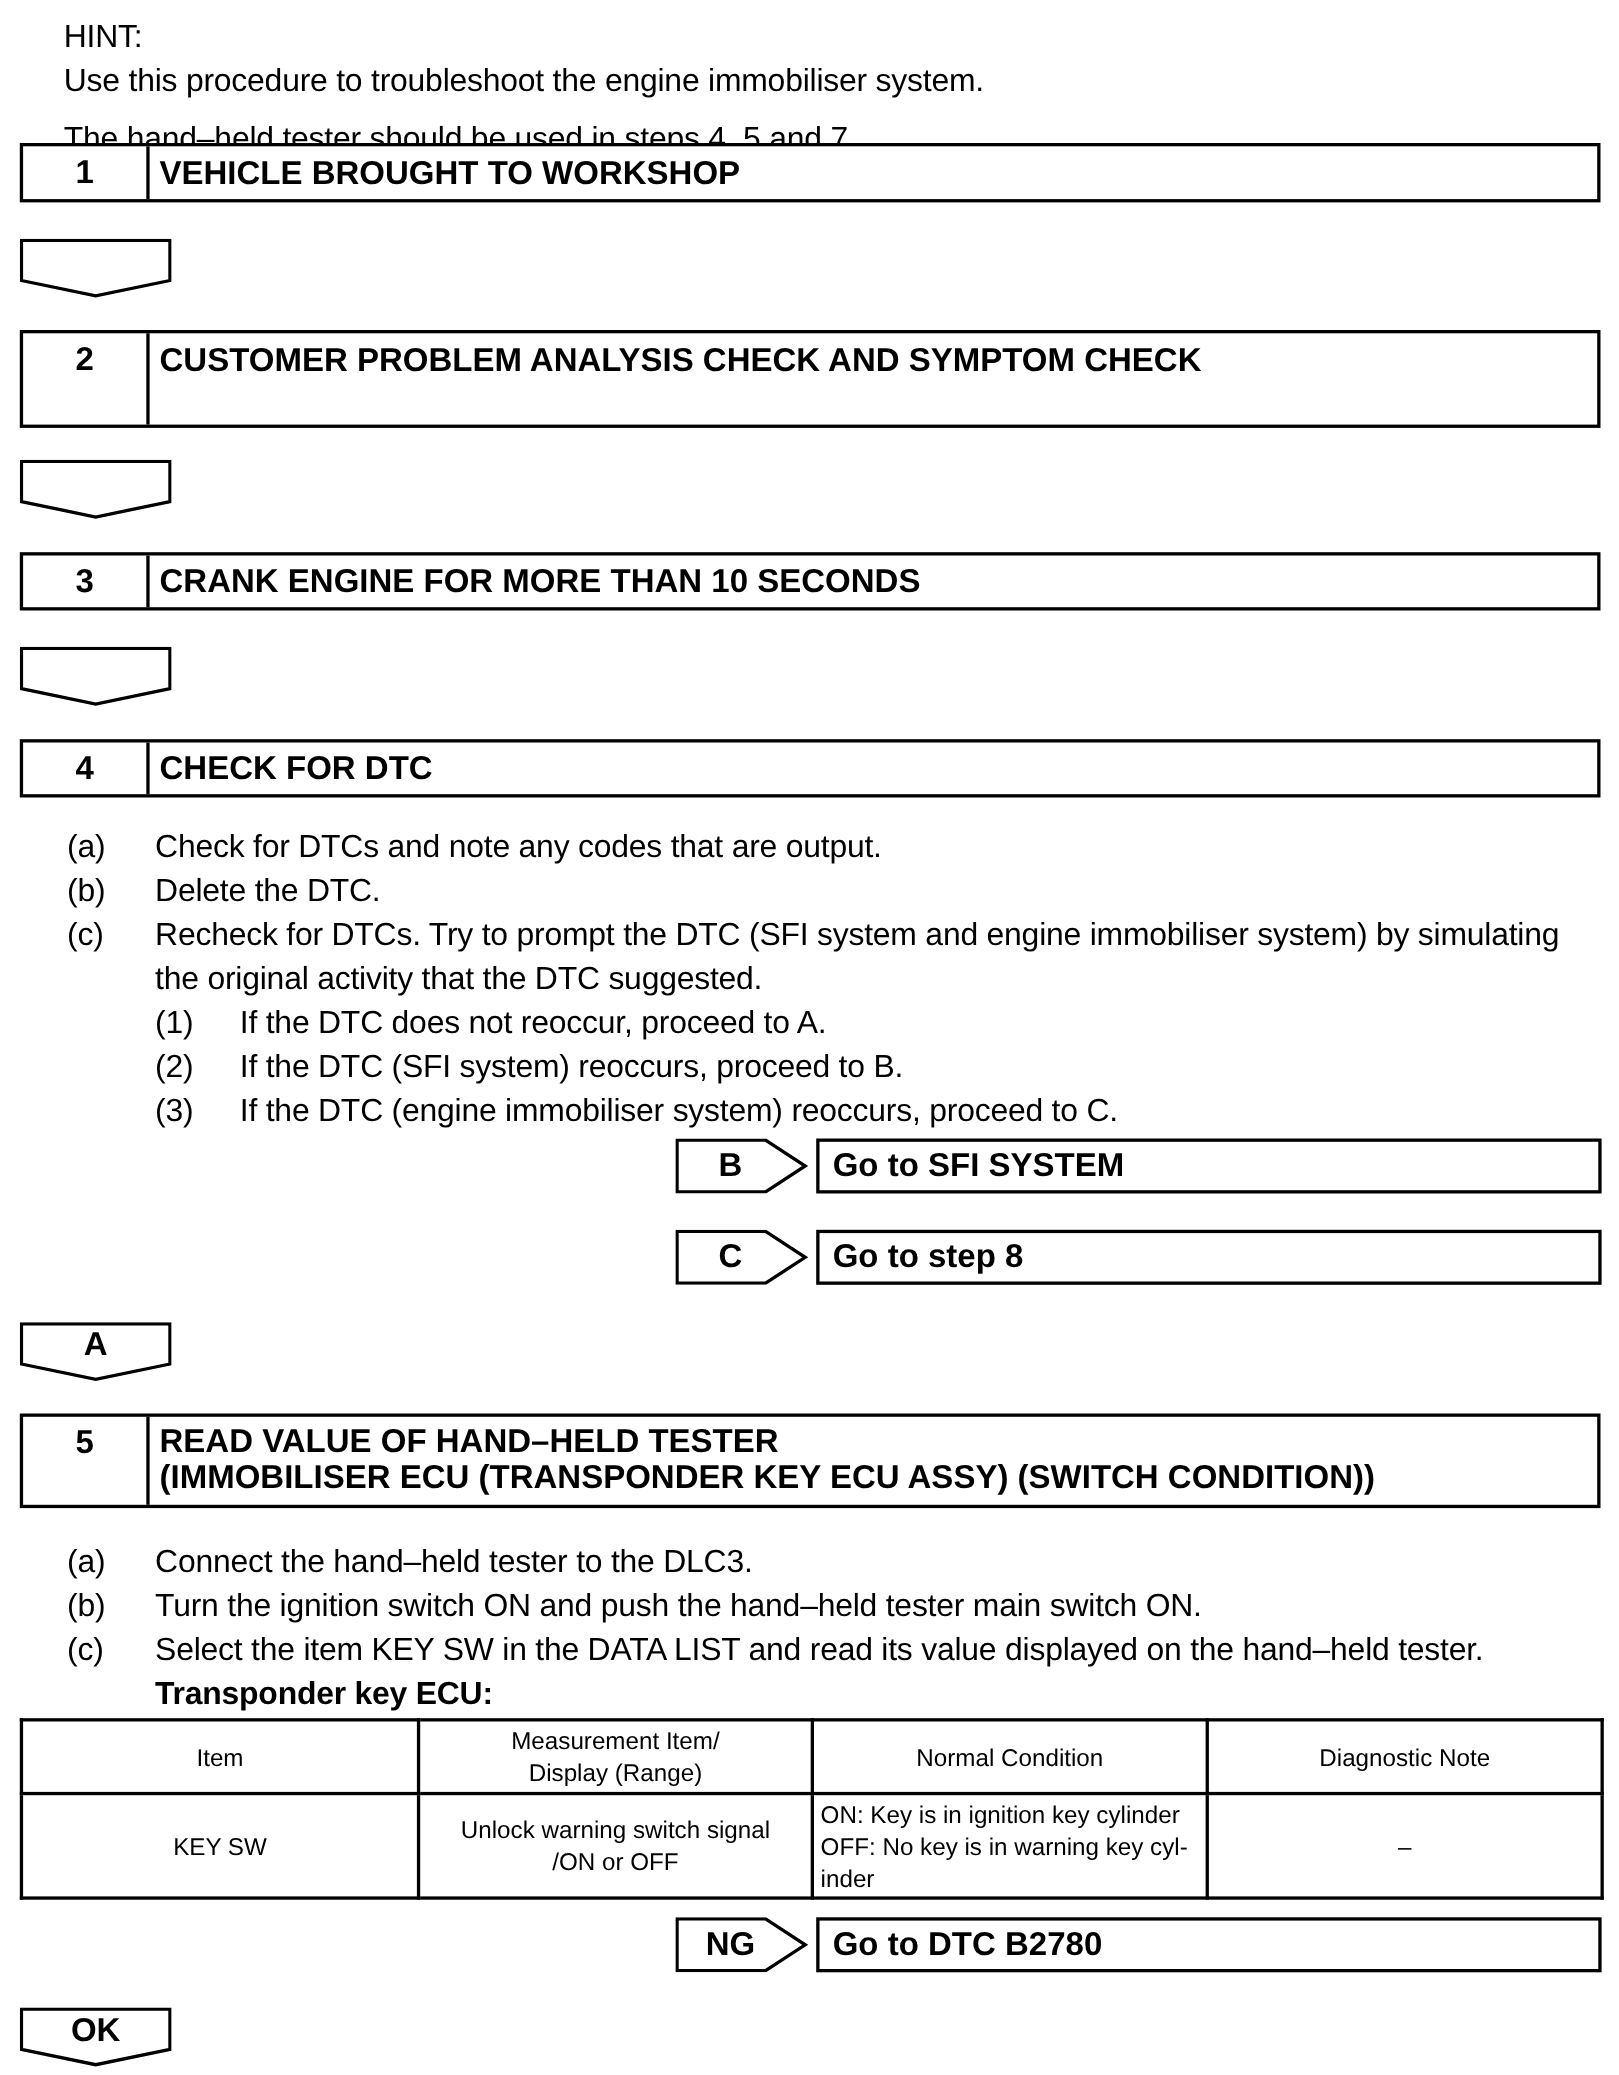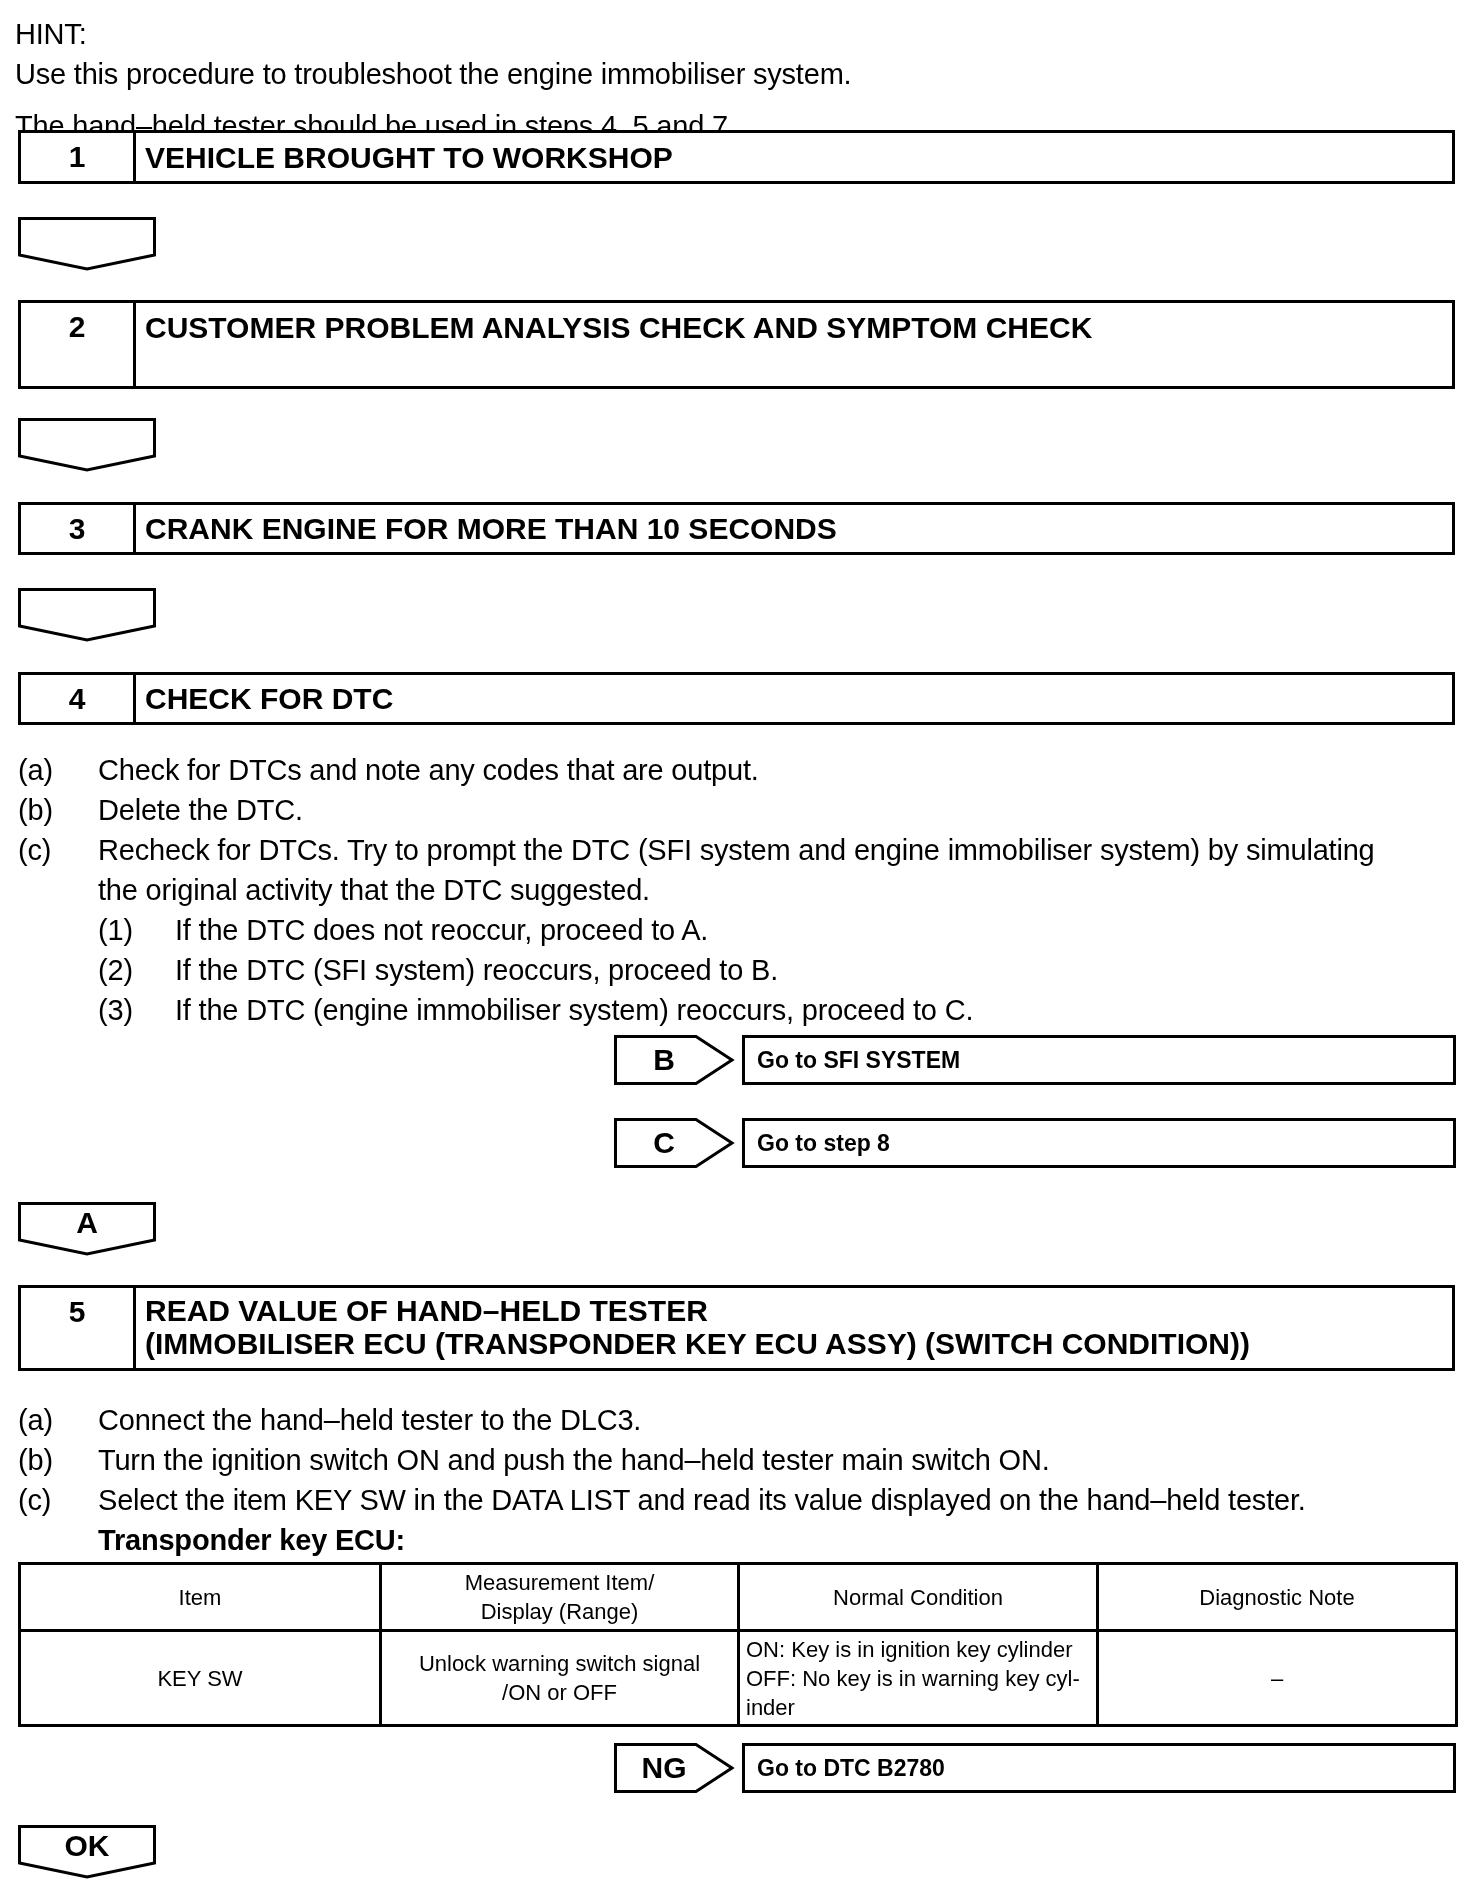--- a/index.html
+++ b/index.html
@@ -1,31 +1,31 @@
 <!DOCTYPE html>
 <html><head>
 <meta charset="utf-8">
 <style>
   html, body { margin:0; padding:0; background:#ffffff; }
   body { width:1472px; height:1886px; position:relative; overflow:hidden; color:#000;
          font-family:"Liberation Sans", sans-serif; }
-  .abs { position:absolute; }
+  .abs { position:absolute;margin-left:43px; }
   .txt { font-size:29px; line-height:40px; white-space:nowrap; letter-spacing:-0.2px; }
   .step { position:absolute; left:18px; width:1437px; border:3px solid #000; box-sizing:border-box; background:#fff; }
   .step .num { position:absolute; left:0; top:0; bottom:0; width:112px; border-right:3px solid #000;
                font-weight:bold; font-size:30px; text-align:center; }
   .step .title { position:absolute; left:124px; right:8px; font-weight:bold; font-size:30px; line-height:33px; }
   .flow { position:absolute; left:18px; width:138px; height:52px; }
   .flow svg { position:absolute; left:0; top:0; }
   .flow .lbl { position:absolute; left:0; width:138px; top:4px; text-align:center; font-weight:bold; font-size:30px; line-height:34px; }
   .branch { position:absolute; left:614px; width:842px; height:50px; }
   .branch svg { position:absolute; left:0; top:0; }
   .branch .blbl { position:absolute; left:0; width:100px; top:0; line-height:50px; text-align:center; font-weight:bold; font-size:30px; }
   .branch .target { position:absolute; left:128px; right:0; top:0; height:50px; border:3px solid #000; box-sizing:border-box; }
-  .branch .target span { position:absolute; left:12px; top:0; line-height:44px; font-weight:bold; font-size:23px; }
+  .branch .target span { position:absolute; left:12px; top:0; line-height:44px; font-weight:bold; font-size:30px; }
   table.data { position:absolute; left:18px; top:1562px; width:1437px; border-collapse:collapse; table-layout:fixed; }
   table.data td, table.data th { border:3px solid #000; font-weight:normal; font-size:22px; line-height:29px; text-align:center; vertical-align:middle; padding:0 6px; }
   table.data th { height:64px; }
   table.data td { height:92px; }
   table.data td.left { text-align:left; }
 </style>
 </head>
 <body>
 
 <div class="abs txt" style="left:15px; top:14px;">HINT:</div>

